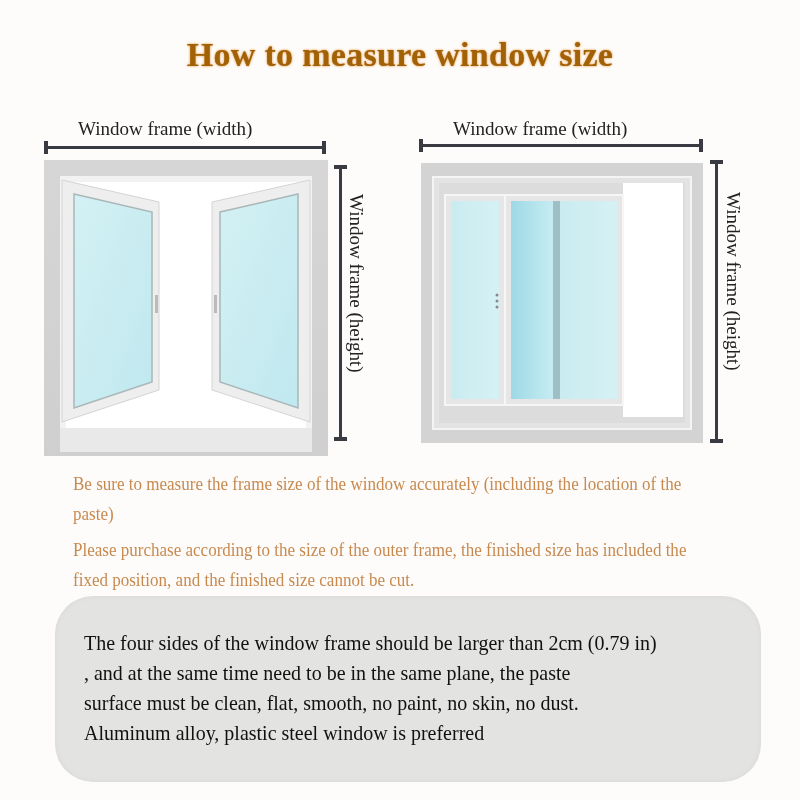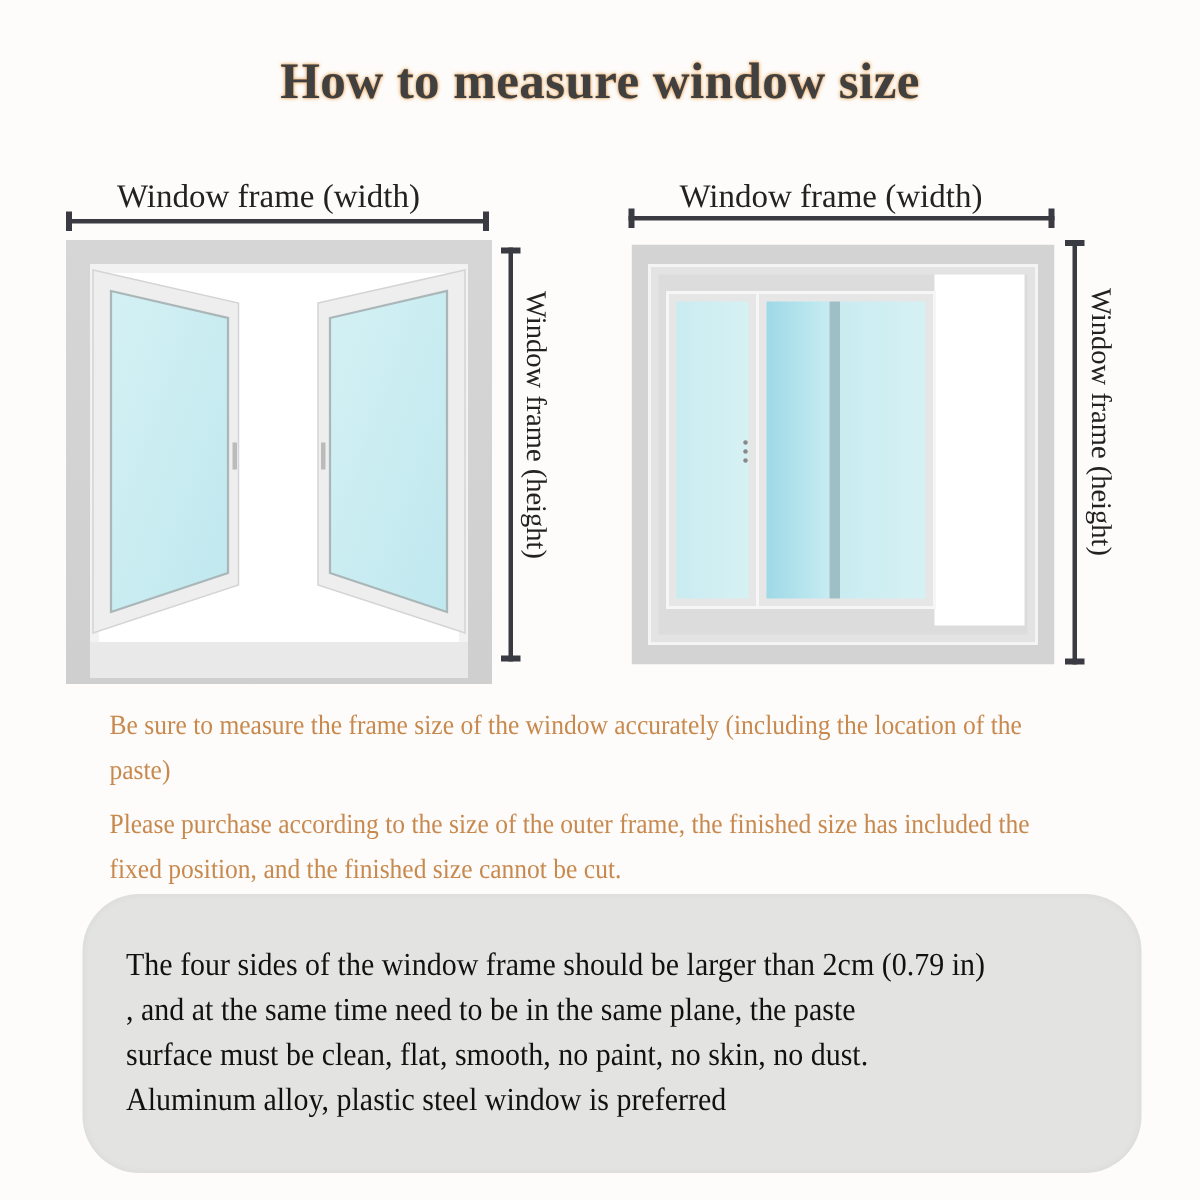--- a/index.html
+++ b/index.html
@@ -3,26 +3,26 @@
   <meta charset="utf-8">
   <style>
     html, body { margin: 0; padding: 0; }
     body {
       width: 800px; height: 800px; position: relative; overflow: hidden;
       background: #fdfcfa;
       font-family: "Liberation Serif", "DejaVu Serif", serif;
     }
     .title {
       position: absolute; left: 0; top: 36px; width: 800px; text-align: center;
-      font-size: 34px; font-weight: bold; color: #404040;
+      font-size: 34px; font-weight: bold; color: #a16207;
       text-shadow: 0 0 3px #e8a45c, 0 0 1px #d48c40;
       letter-spacing: 0.3px;
     }
     .dim-label {
-      position: absolute; font-size: 22px; color: #222; white-space: nowrap;
+      position: absolute; font-size: 19px; color: #222; white-space: nowrap;
     }
     .hbar { position: absolute; height: 3px; background: #3a3a42; }
     .hbar::before, .hbar::after {
       content: ""; position: absolute; top: -5px; width: 4px; height: 13px; background: #3a3a42;
     }
     .hbar::before { left: 0; }
     .hbar::after { right: 0; }
     .vbar { position: absolute; width: 3px; background: #3a3a42; }
     .vbar::before, .vbar::after {
       content: ""; position: absolute; left: -5px; width: 13px; height: 4px; background: #3a3a42;

